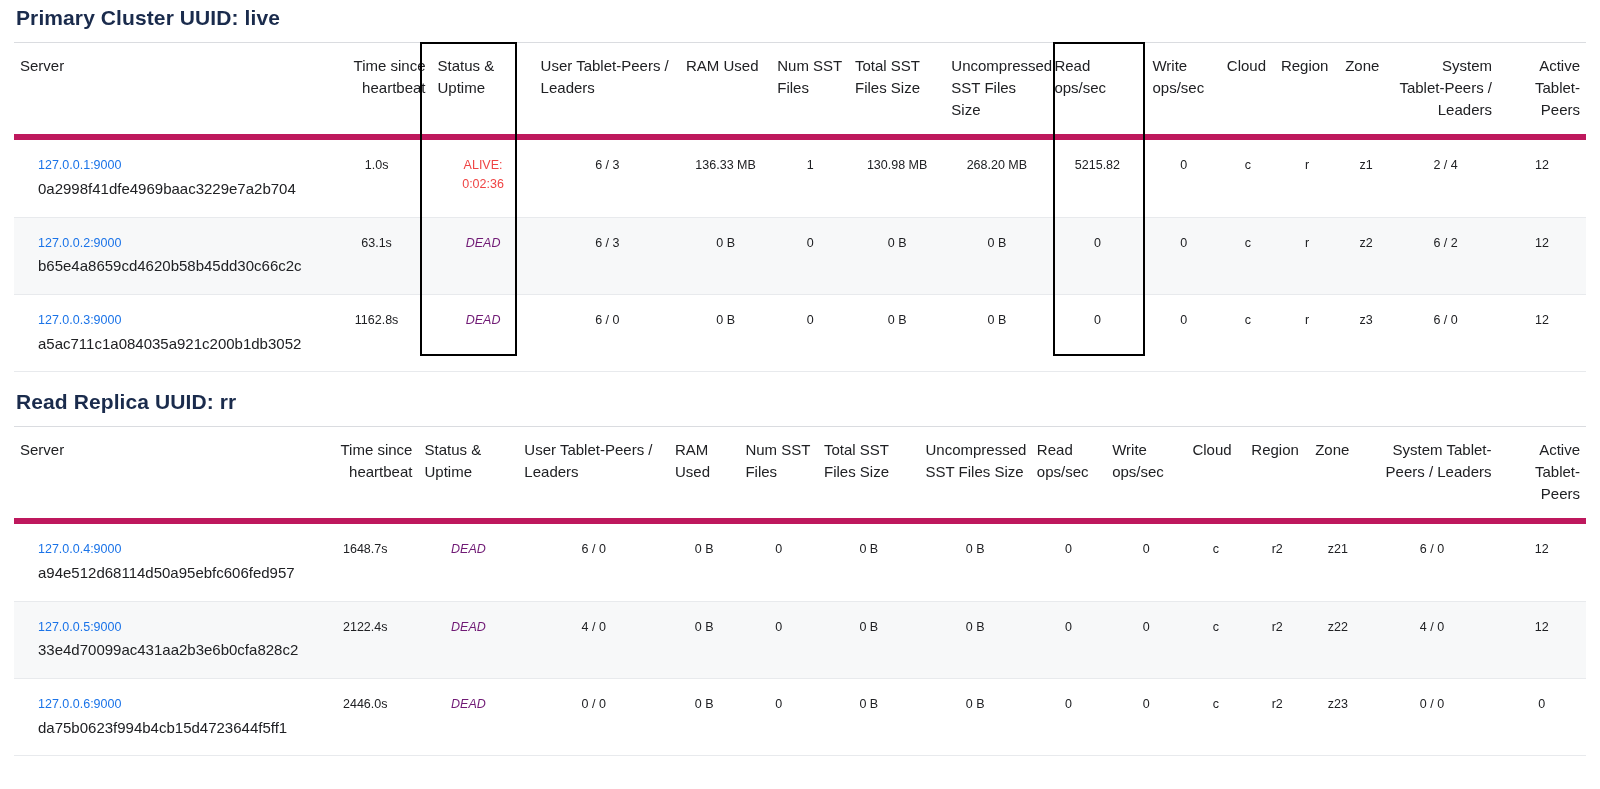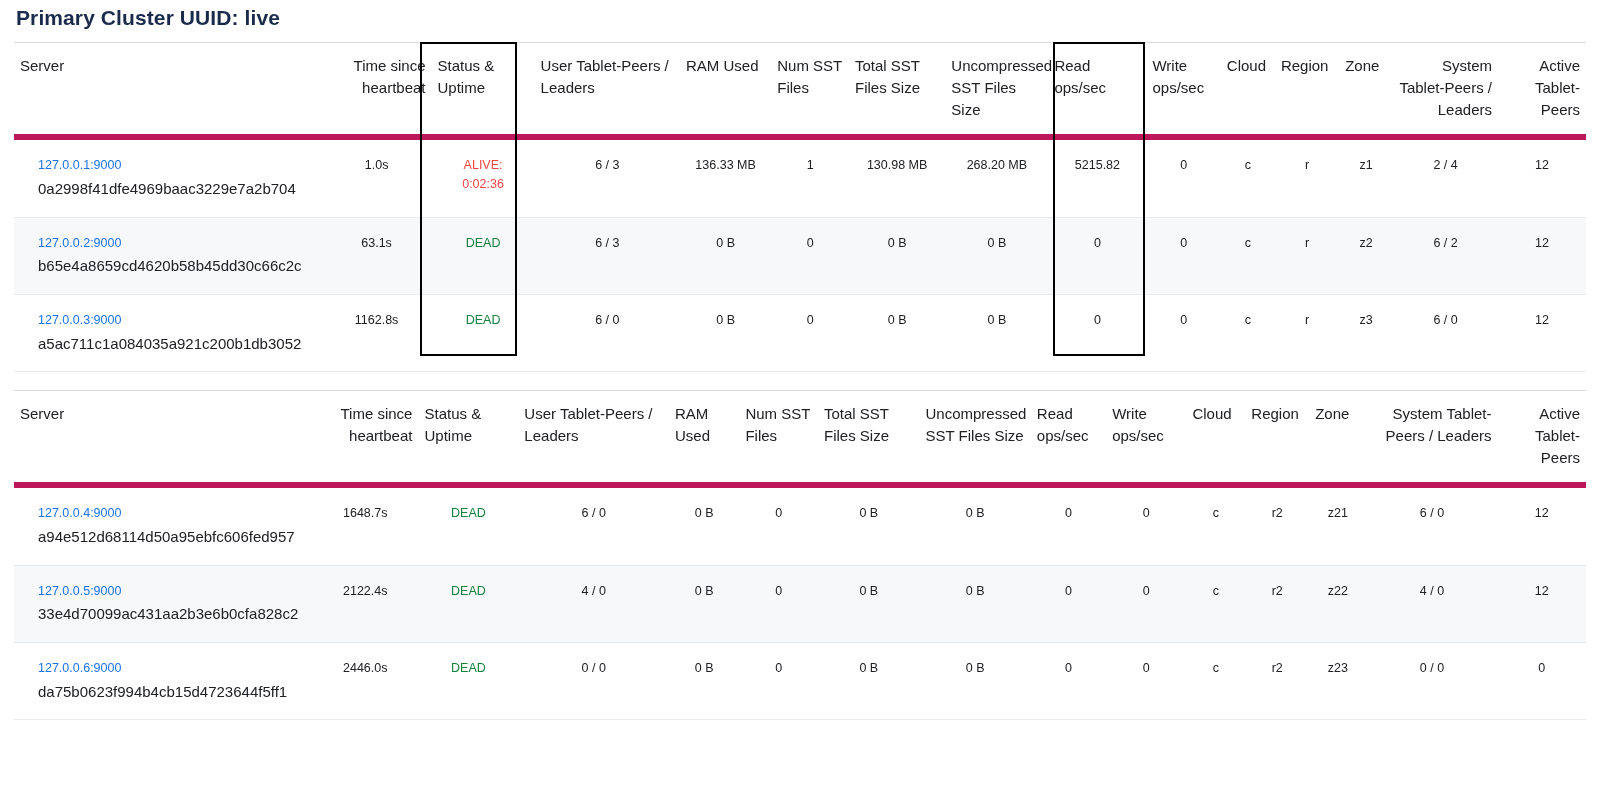--- a/index.html
+++ b/index.html
@@ -60,21 +60,21 @@
     display: block;
     cursor: pointer;
   }
   .server-uuid {
     color: #202124;
     display: block;
     margin-top: 3px;
     font-size: 15px;
   }
   .status-alive { color: #ef4444; }
-  .status-dead { color: #15803d; }
+  .status-dead { color: #701a75; font-style: italic; }
   .highlight-box {
     position: absolute;
     border: 2px solid #000;
     pointer-events: none;
     z-index: 5;
   }
   .rel { position: relative; }
   .section { margin-bottom: 18px; }
   .two-line { white-space: pre-line; }
 </style>
@@ -188,20 +188,21 @@
           <td>r</td>
           <td>z3</td>
           <td>6 / 0</td>
           <td>12</td>
         </tr>
       </tbody>
     </table>
   </div>
 
   <div class="section">
+    <h2 class="section-title">Read Replica UUID: rr</h2>
     <table class="servers">
       <colgroup>
         <col style="width:18.2%">
         <col style="width:6.5%">
         <col style="width:6.1%">
         <col style="width:9.2%">
         <col style="width:4.3%">
         <col style="width:4.8%">
         <col style="width:6.2%">
         <col style="width:6.8%">

